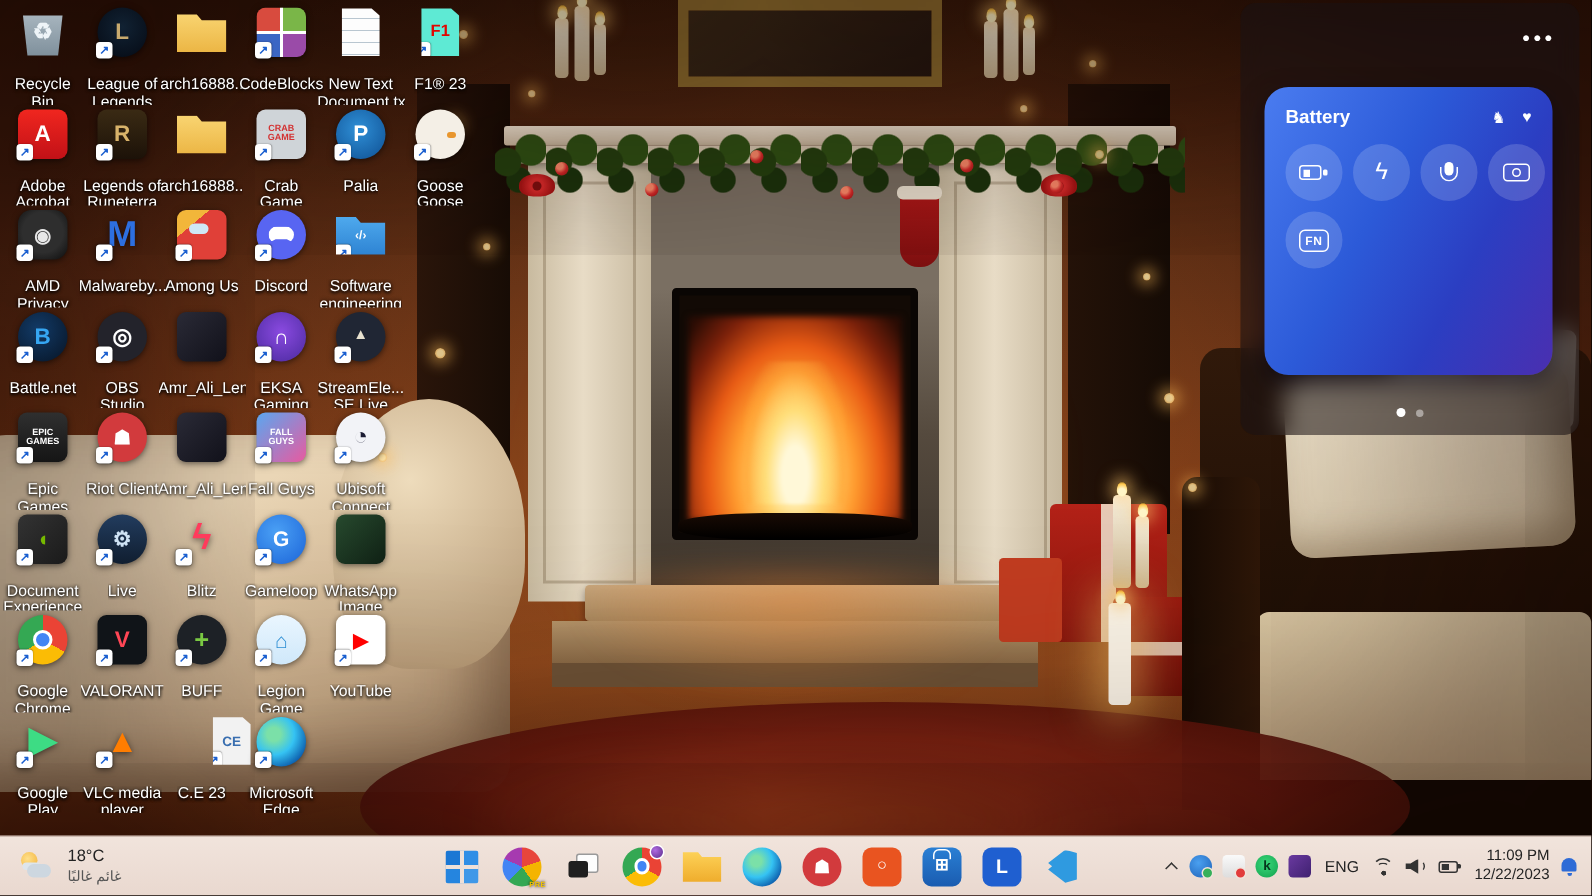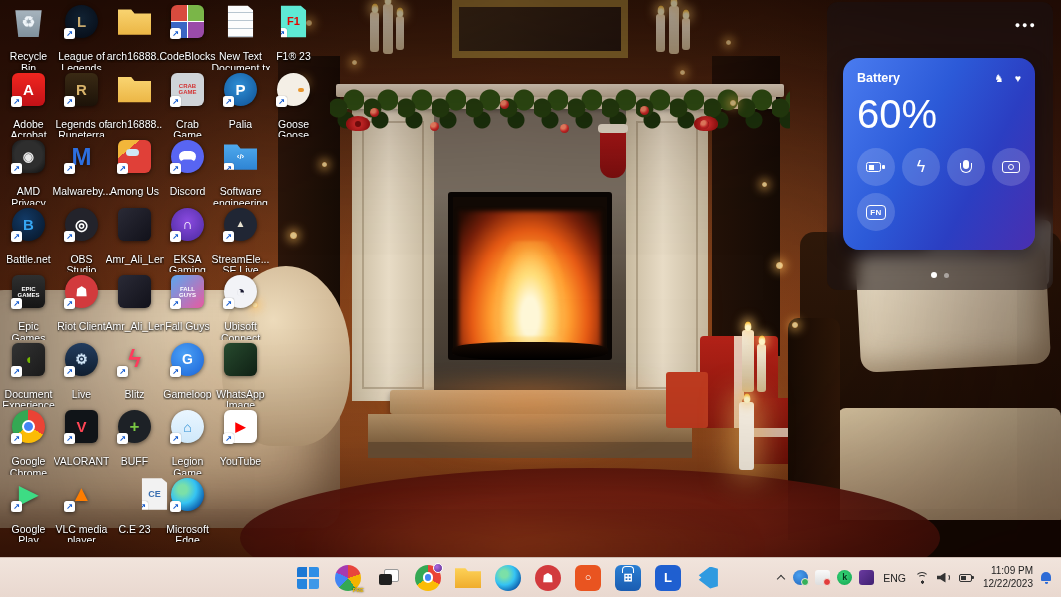--- a/index.html
+++ b/index.html
@@ -509,21 +509,20 @@
 <div id="wpanel">
   <div class="wmore">●●●</div>
   <div class="wcard">
     <div class="whead">
       <span class="wtitle">Battery</span>
       <span class="whicons" id="whicons">
           <span>♞</span>
           <span>♥</span>
         </span>
     </div>
-    <div class="wpercent">60%</div>
     <div class="wbtns" id="wbtns">
         <div class="qbtn">
           <span class="qi-eco"></span>
         </div>
         <div class="qbtn">
           <span class="qi-bolt">ϟ</span>
         </div>
         <div class="qbtn">
           <span class="qi-mic"></span>
         </div>
@@ -535,20 +534,27 @@
         </div>
       </div>
   </div>
   <div class="wdots" id="wdots">
       <span class="wdot" style="width: 6px; height: 6px; background: rgb(255, 255, 255);"></span>
       <span class="wdot" style="width: 5px; height: 5px; background: rgba(255, 255, 255, 0.45);"></span>
     </div>
 </div>
 
 <div id="taskbar">
+  <div class="tb-weather">
+    <span class="wicon"></span>
+    <span>
+      <div class="wtemp">18°C</div>
+      <div class="wcond">غائم غالبًا</div>
+    </span>
+  </div>
   <div class="tb-center">
     <div class="tbtn">
         <span class="k-start"></span>
       </div>
     <div id="tb-apps" style="display:flex;align-items:center;gap:4px;">
         <div class="tbtn">
           <span class="tvis shape-circle k-photos-preview" style="background: conic-gradient(rgb(232, 69, 60) 0deg, rgb(232, 69, 60) 20%, rgb(244, 180, 0) 0deg, rgb(244, 180, 0) 40%, rgb(52, 168, 83) 0deg, rgb(52, 168, 83) 62%, rgb(66, 133, 244) 0deg, rgb(66, 133, 244) 82%, rgb(166, 58, 176) 0deg);">
             <span class="pre-badge">PRE</span>
           </span>
         </div>

